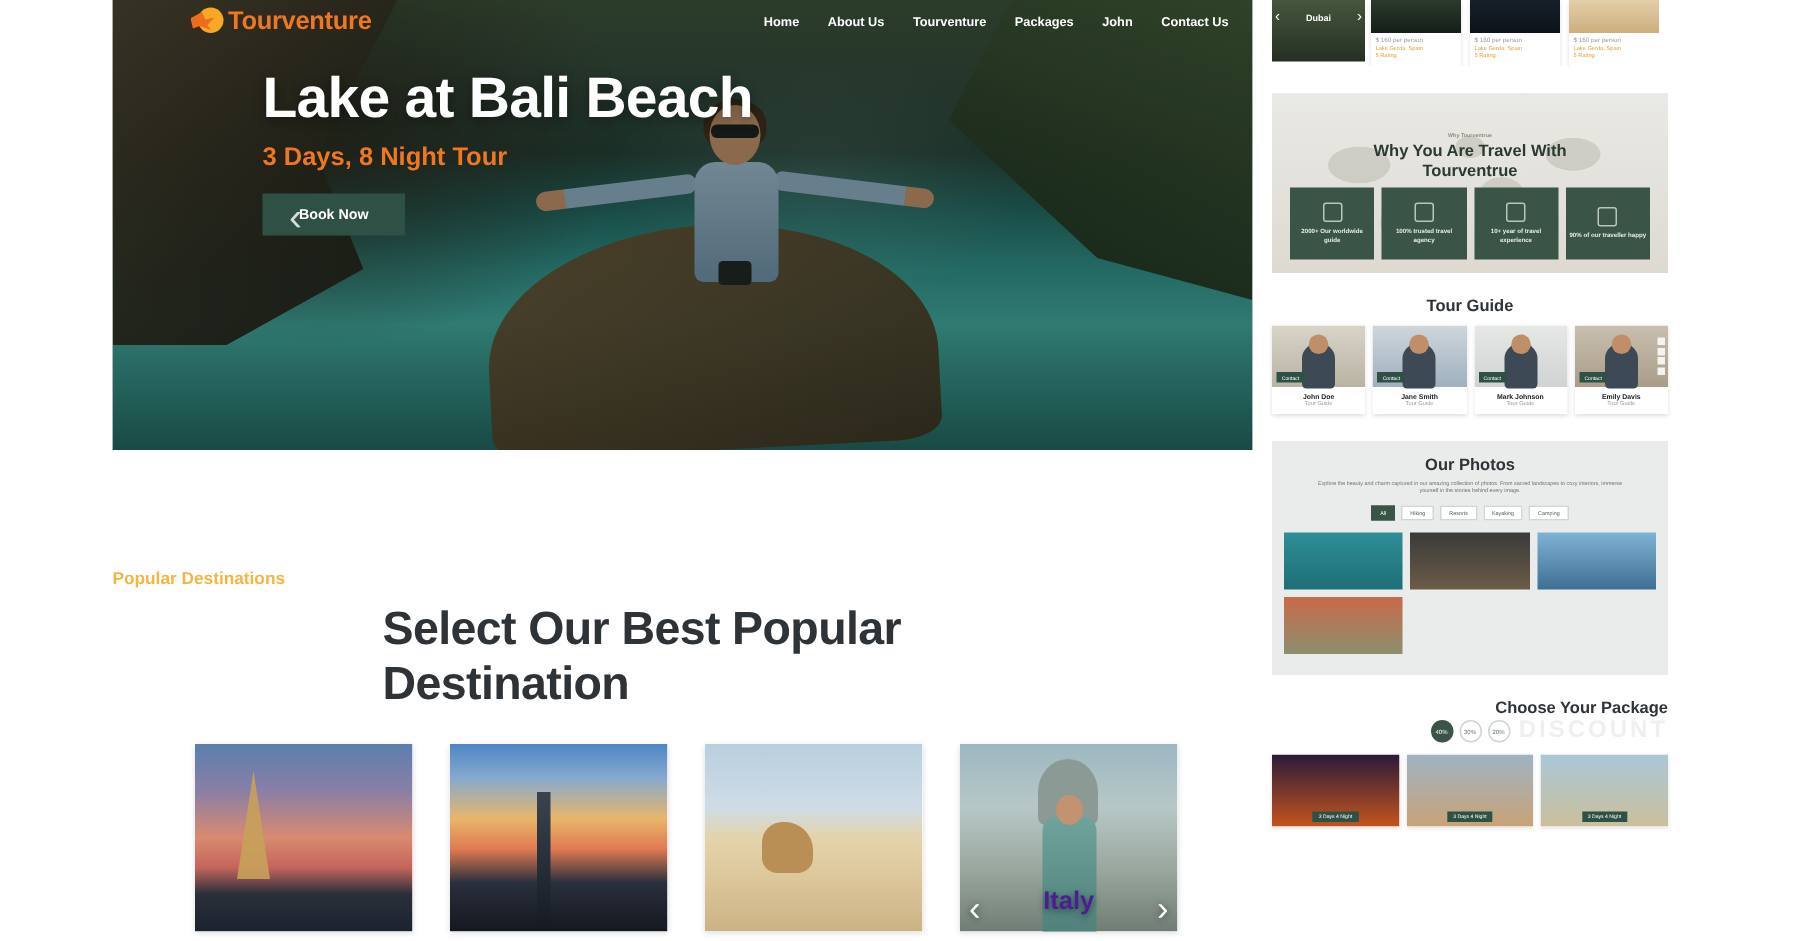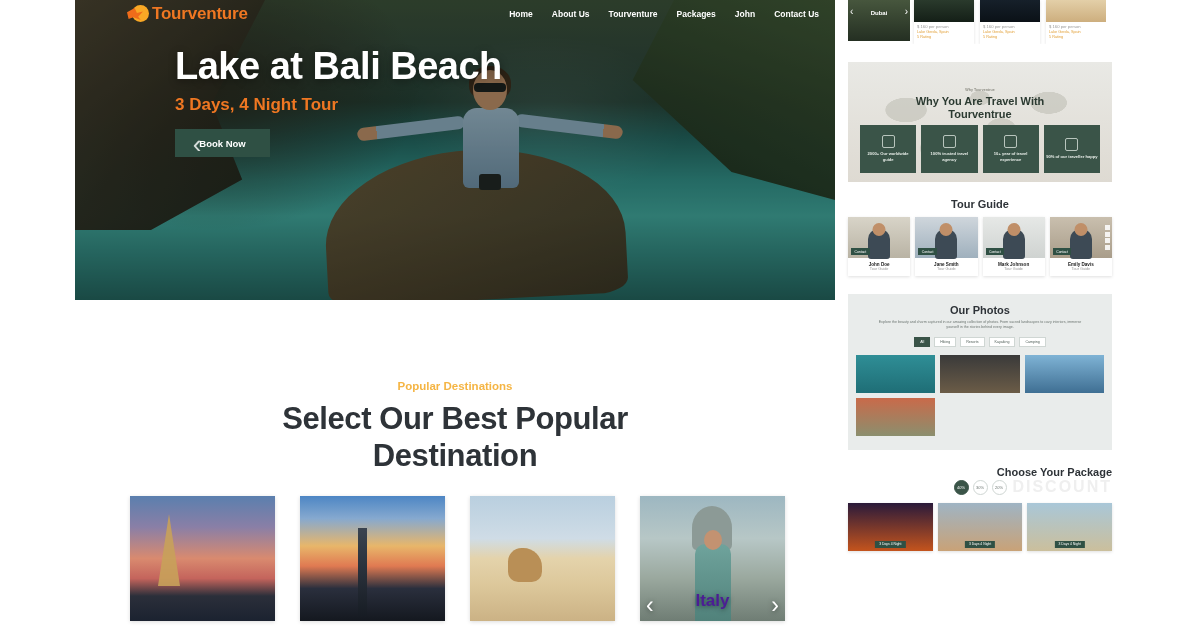--- a/index.html
+++ b/index.html
@@ -80,21 +80,21 @@
   .cal-ico { width:9px; height:9px; border:1.2px solid #333; border-radius:1px; position:relative; }
   .cal-ico::before { content:""; position:absolute; left:1px; right:1px; top:1.5px; height:1.5px; background:#333; }
   .chev { font-size:8px; color:#555; }
   .findbtn { width:145px; height:22px; background:#f47b3f; color:#fff; font-size:8.5px; font-weight:700;
     display:flex; align-items:center; justify-content:center; gap:4px; border:none; cursor:pointer; }
   .mag { width:7px; height:7px; border:1.3px solid #fff; border-radius:50%; position:relative; display:inline-block; }
   .mag::after { content:""; position:absolute; right:-3px; bottom:-2px; width:4px; height:1.3px; background:#fff;
     transform:rotate(45deg); }
 
   
-  .pop { padding:80px 0 0 0; text-align:center; width:760px; }
+  .pop { padding:80px 0 0 0; text-align:left; width:760px; }
   .pop-eyebrow { color:#f5b544; font-size:11.5px; font-weight:700; }
   .pop-title { color:#2e3338; font-size:31px; font-weight:700; line-height:1.18; margin-top:9px;
     letter-spacing:-.4px; max-width:400px; margin-left:auto; margin-right:auto; }
 
   .dest-row { display:flex; gap:25px; padding:22px 0 0 55px; }
   .dest-card { width:145px; height:125px; position:relative; overflow:hidden;
     box-shadow:0 1px 4px rgba(0,0,0,.14); }
   .dc-img { width:100%; height:100%; }
   .dc1 { background:linear-gradient(to bottom,#5b7fae 0%, #8a7fa6 25%, #d98a6f 50%, #c4645c 66%, #2b2f3a 80%, #1b2230 100%); }
   .dc1::after { content:""; position:absolute; left:28px; top:18px; width:0; height:0;
@@ -252,21 +252,21 @@
           <a href="#">About Us</a>
           <a href="#">Tourventure</a>
           <a href="#">Packages</a>
           <a href="#">John</a>
           <a href="#">Contact Us</a>
         </nav>
       </div>
 
       <div class="hero-copy">
         <div class="hero-title">Lake at Bali Beach</div>
-        <div class="hero-sub">3 Days, 4 Night Tour</div>
+        <div class="hero-sub">3 Days, 8 Night Tour</div>
         <button class="hero-btn">Book Now</button>
       </div>
 
       <div class="hero-arrow left">‹</div>
 
     </div>
 
 
     <div class="pop">
       <div class="pop-eyebrow">Popular Destinations</div>

